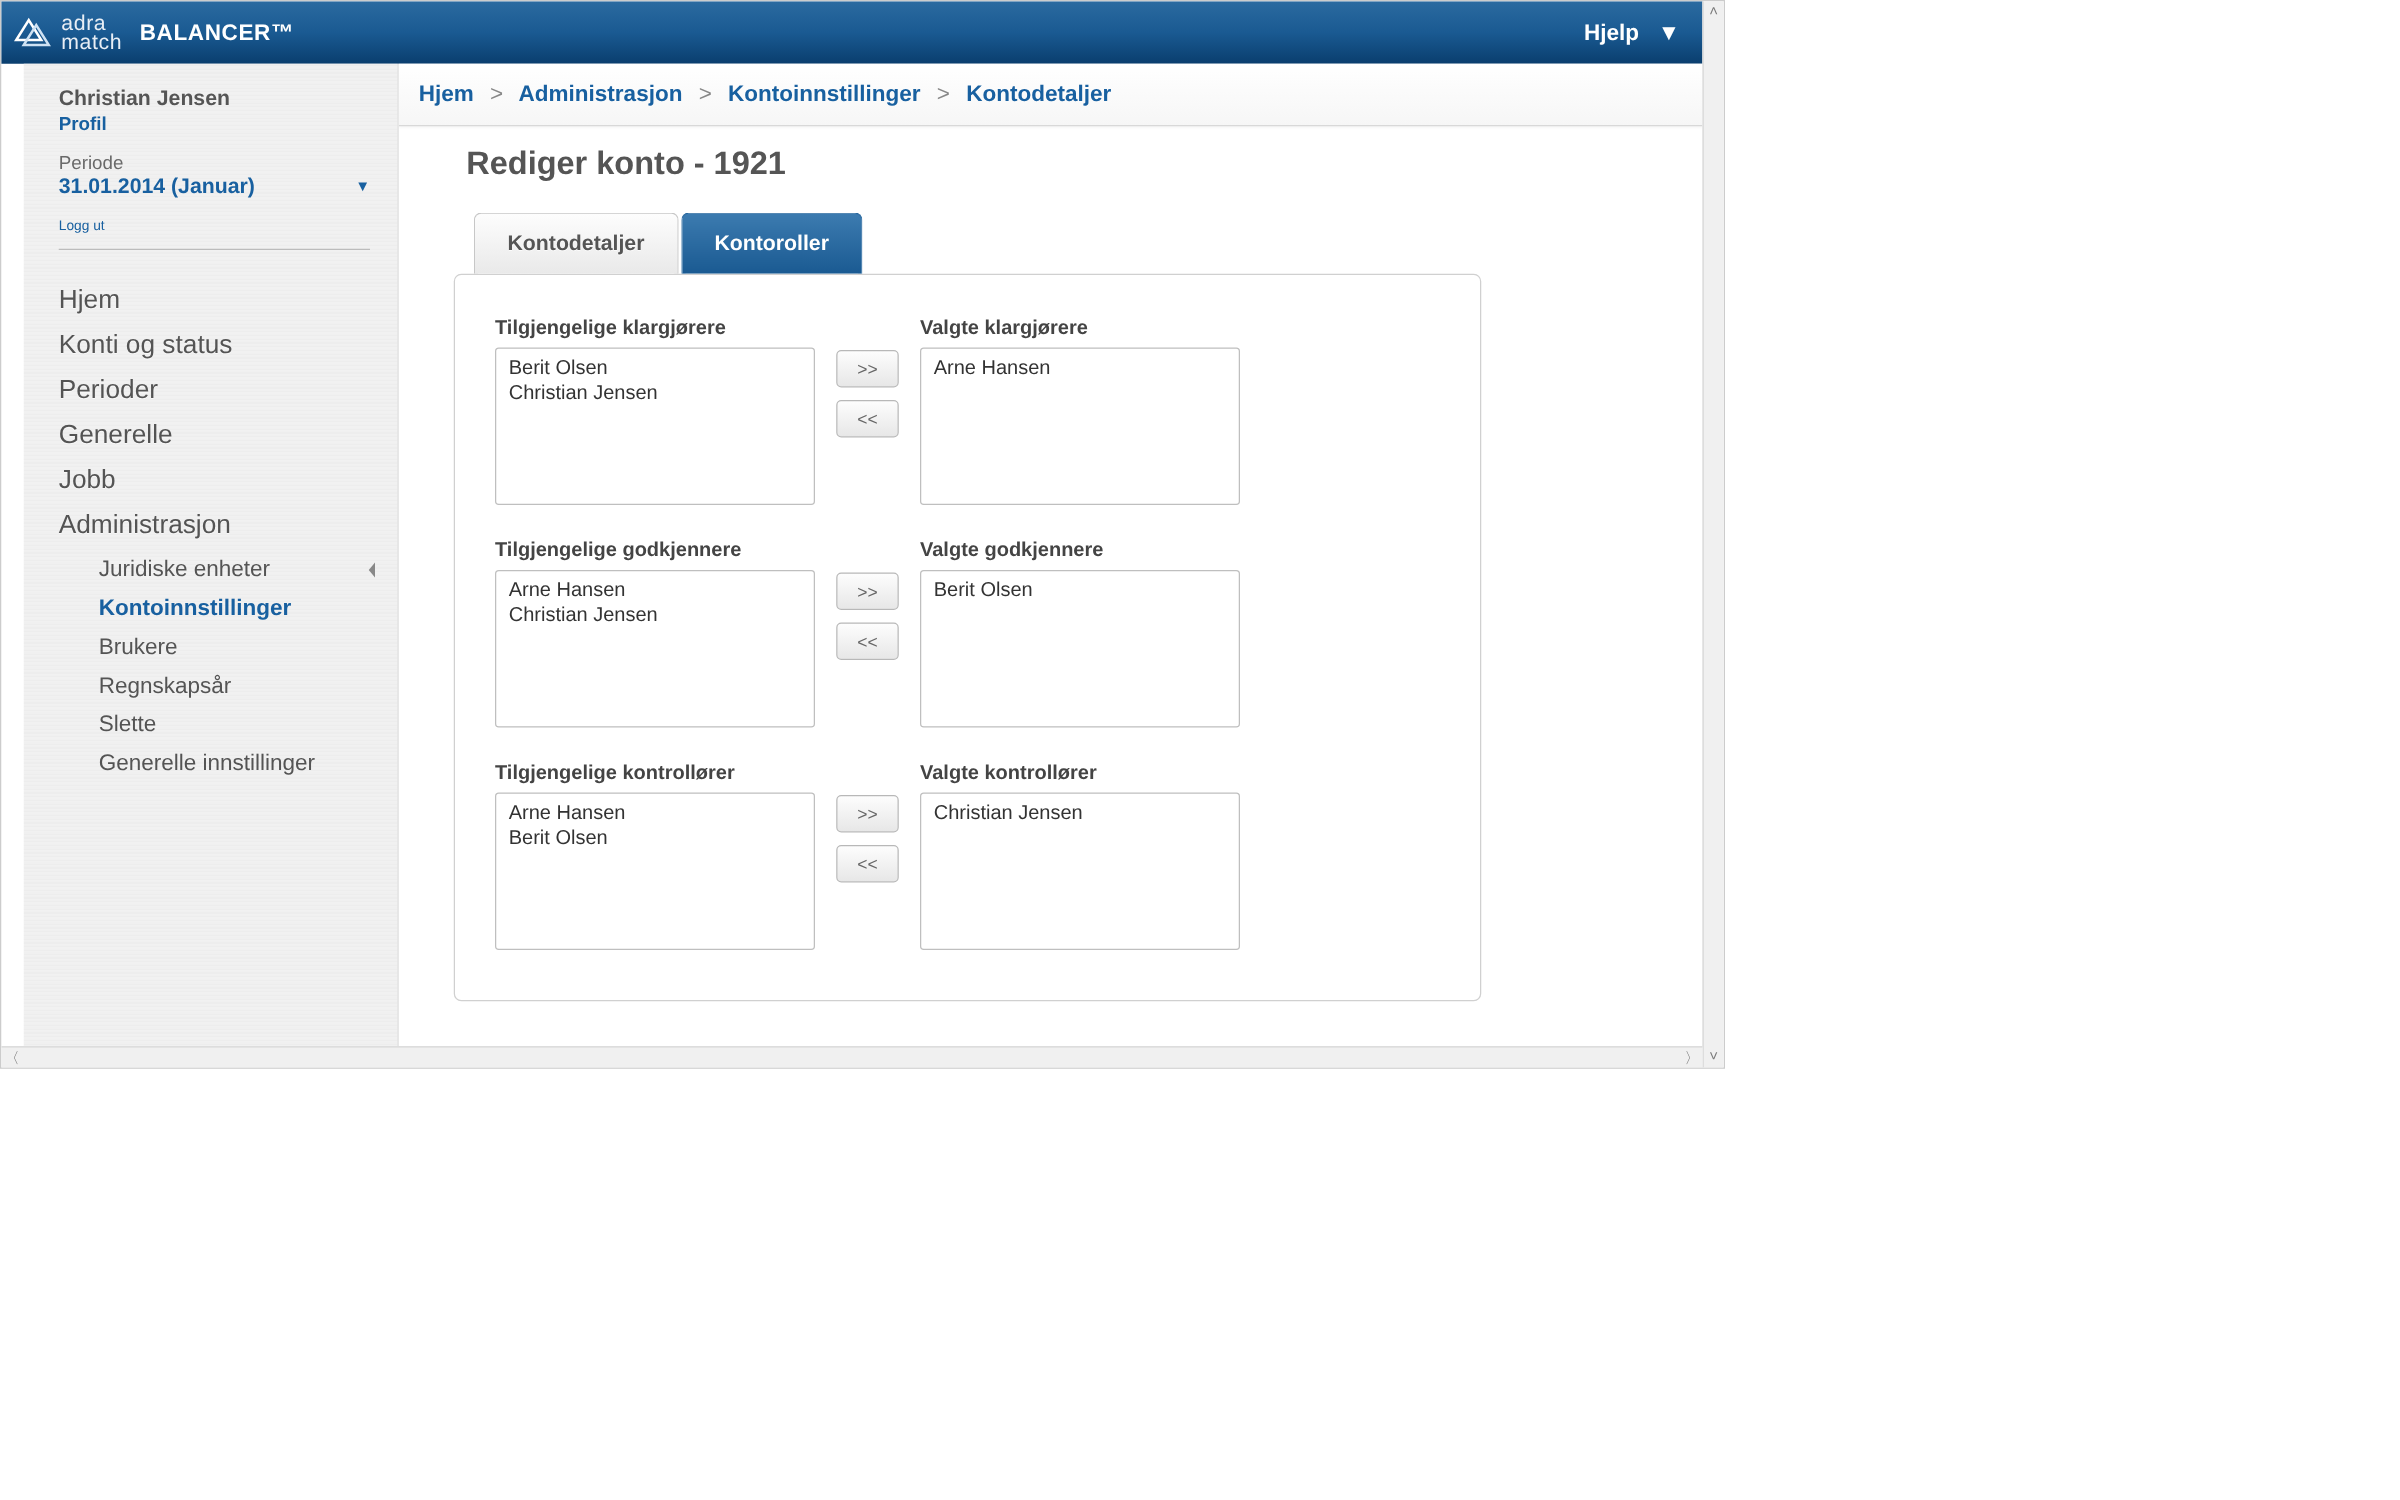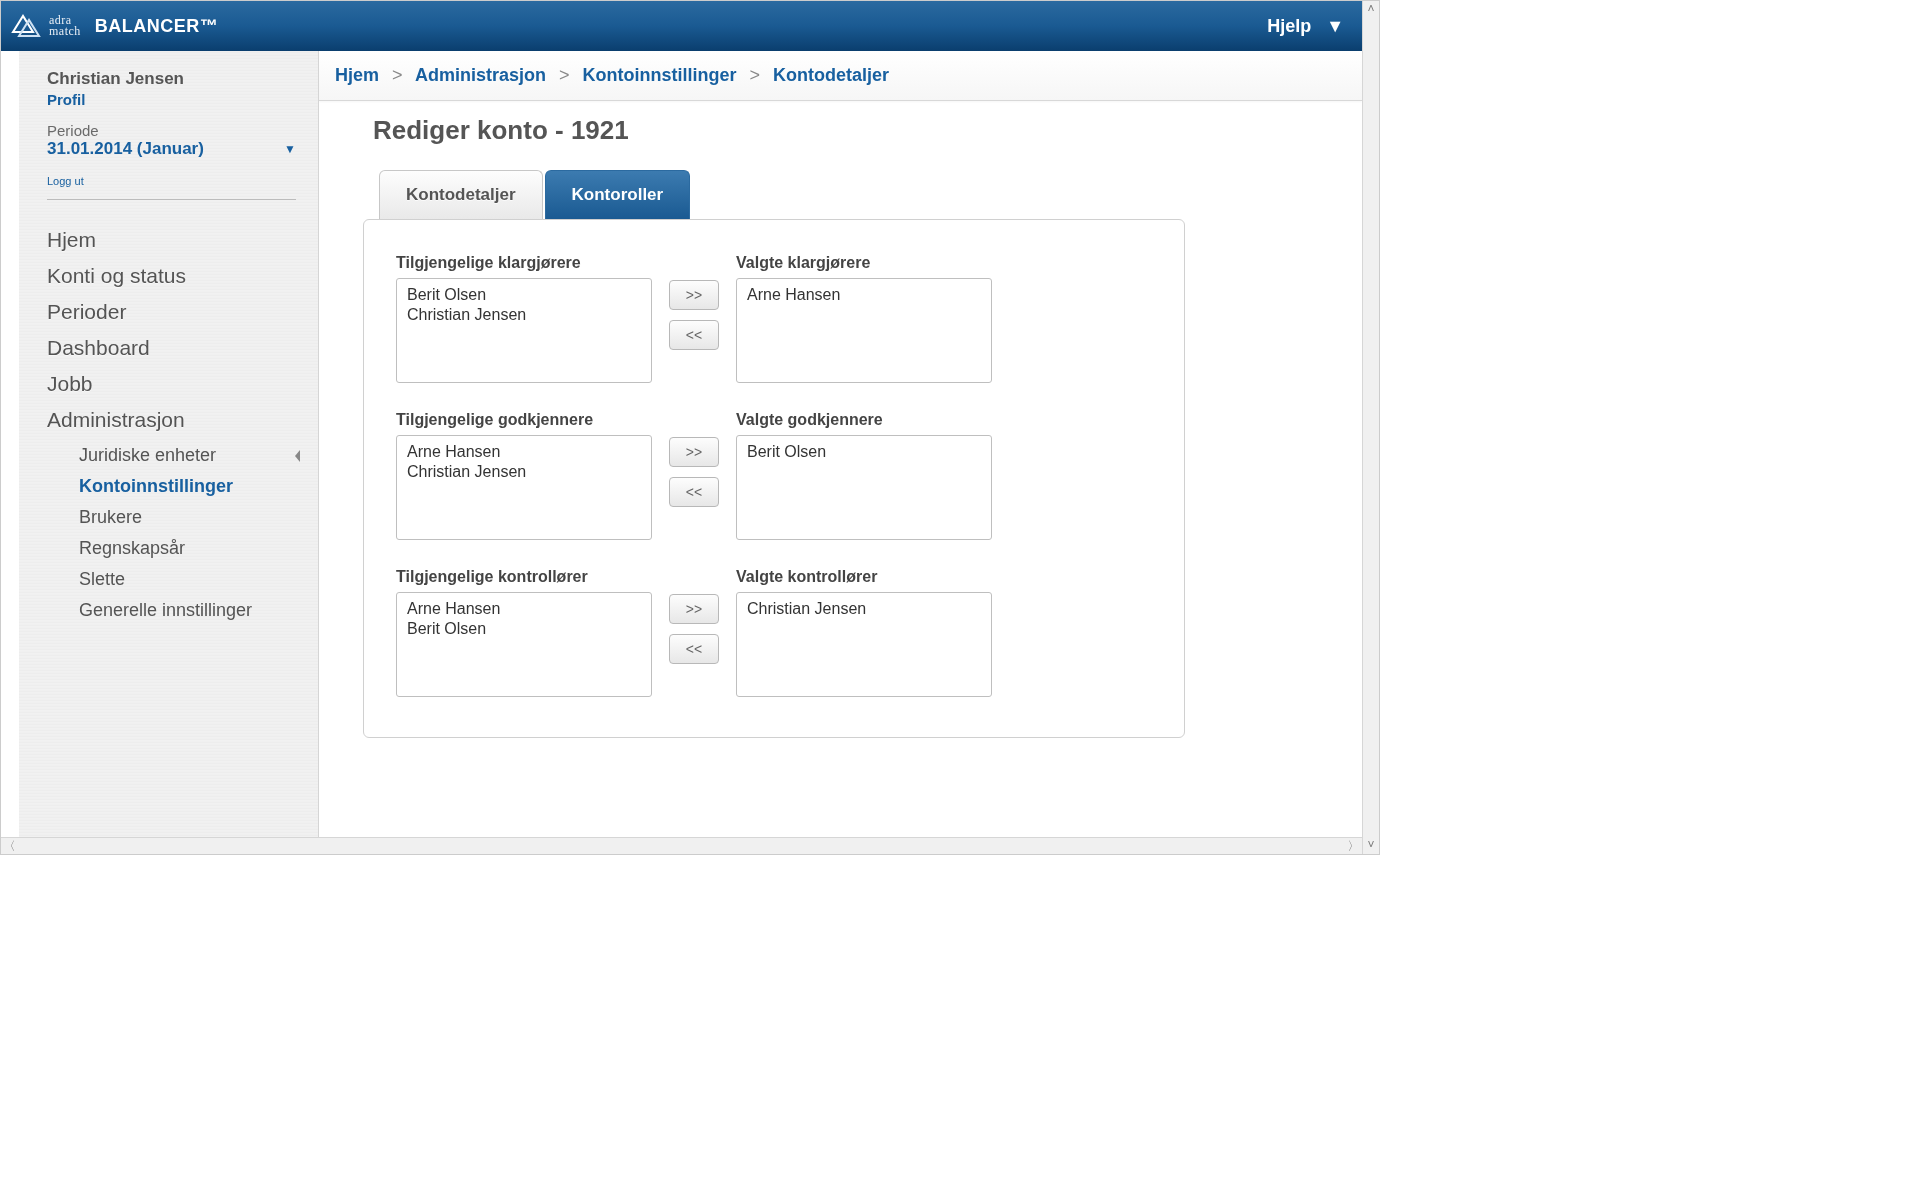--- a/index.html
+++ b/index.html
@@ -15,21 +15,21 @@
     display: flex; align-items: center; justify-content: space-between;
     padding: 0 18px 0 8px;
     color: #fff;
   }
   .topbar-left { display: flex; align-items: center; gap: 14px; }
   .logo { display: flex; align-items: center; gap: 6px; }
   .logo-mark {
     width: 34px; height: 28px; position: relative;
   }
   .logo-mark svg { display: block; }
-  .logo-text { line-height: 0.9; font-size: 12px; letter-spacing: 0.5px; color: #e8eef5; font-family: Liberation Serif, serif; }
+  .logo-text { line-height: 0.9; font-size: 17px; letter-spacing: 0.5px; color: #e8eef5; }
   .app-title { font-size: 18px; font-weight: bold; letter-spacing: 0.5px; color: #fff; }
   .help-link { font-size: 18px; font-weight: bold; cursor: pointer; display: flex; align-items: flex-start; gap: 15px; }
 
   
   .content-wrap { display: flex; height: calc(100% - 50px - 17px); padding-left: 18px; }
 
   
   .sidebar {
     width: 300px; min-width: 300px;
     background: repeating-linear-gradient(
@@ -94,21 +94,21 @@
     padding: 34px 32px 40px 32px; max-width: 822px;
   }
 
   .role-row { display: flex; align-items: flex-start; margin-bottom: 28px; }
   .col { display: flex; flex-direction: column; }
   .col-left { width: 256px; }
   .col-right { width: 256px; }
   .col-mid { width: 84px; display: flex; flex-direction: column; align-items: center; justify-content: center; padding-top: 26px; gap: 10px; }
   .col .label { font-size: 16px; font-weight: bold; color: #444; margin-bottom: 6px; }
   .listbox {
-    border: 1px solid #bfbfbf; border-radius: 3px; height: 105px; padding: 6px 10px;
+    border: 1px solid #bfbfbf; border-radius: 3px; height: 126px; padding: 6px 10px;
     font-size: 16px; color: #333; background: #fff; overflow: auto;
   }
   .listbox div { padding: 1px 0; cursor: pointer; }
   .move-btn {
     width: 50px; height: 30px; border: 1px solid #b8b8b8; border-radius: 4px;
     background: linear-gradient(#fdfdfd, #e7e7e7);
     color: #666; font-size: 14px; cursor: pointer; display:flex; align-items:center; justify-content:center;
   }
 
   
@@ -171,21 +171,21 @@
       <div class="period-value">
         <span>31.01.2014 (Januar)</span>
         <span class="tri">▼</span>
       </div>
       <div class="logout">Logg ut</div>
       <hr>
       <div class="nav">
         <div class="nav-item">Hjem</div>
         <div class="nav-item">Konti og status</div>
         <div class="nav-item">Perioder</div>
-        <div class="nav-item">Dashboard</div>
+        <div class="nav-item">Generelle</div>
         <div class="nav-item">Jobb</div>
         <div class="nav-item">Administrasjon</div>
         <div class="subnav">
           <div class="subnav-item">Juridiske enheter</div>
           <div class="subnav-item active">Kontoinnstillinger</div>
           <div class="subnav-item">Brukere</div>
           <div class="subnav-item">Regnskapsår</div>
           <div class="subnav-item">Slette</div>
           <div class="subnav-item">Generelle innstillinger</div>
         </div>

